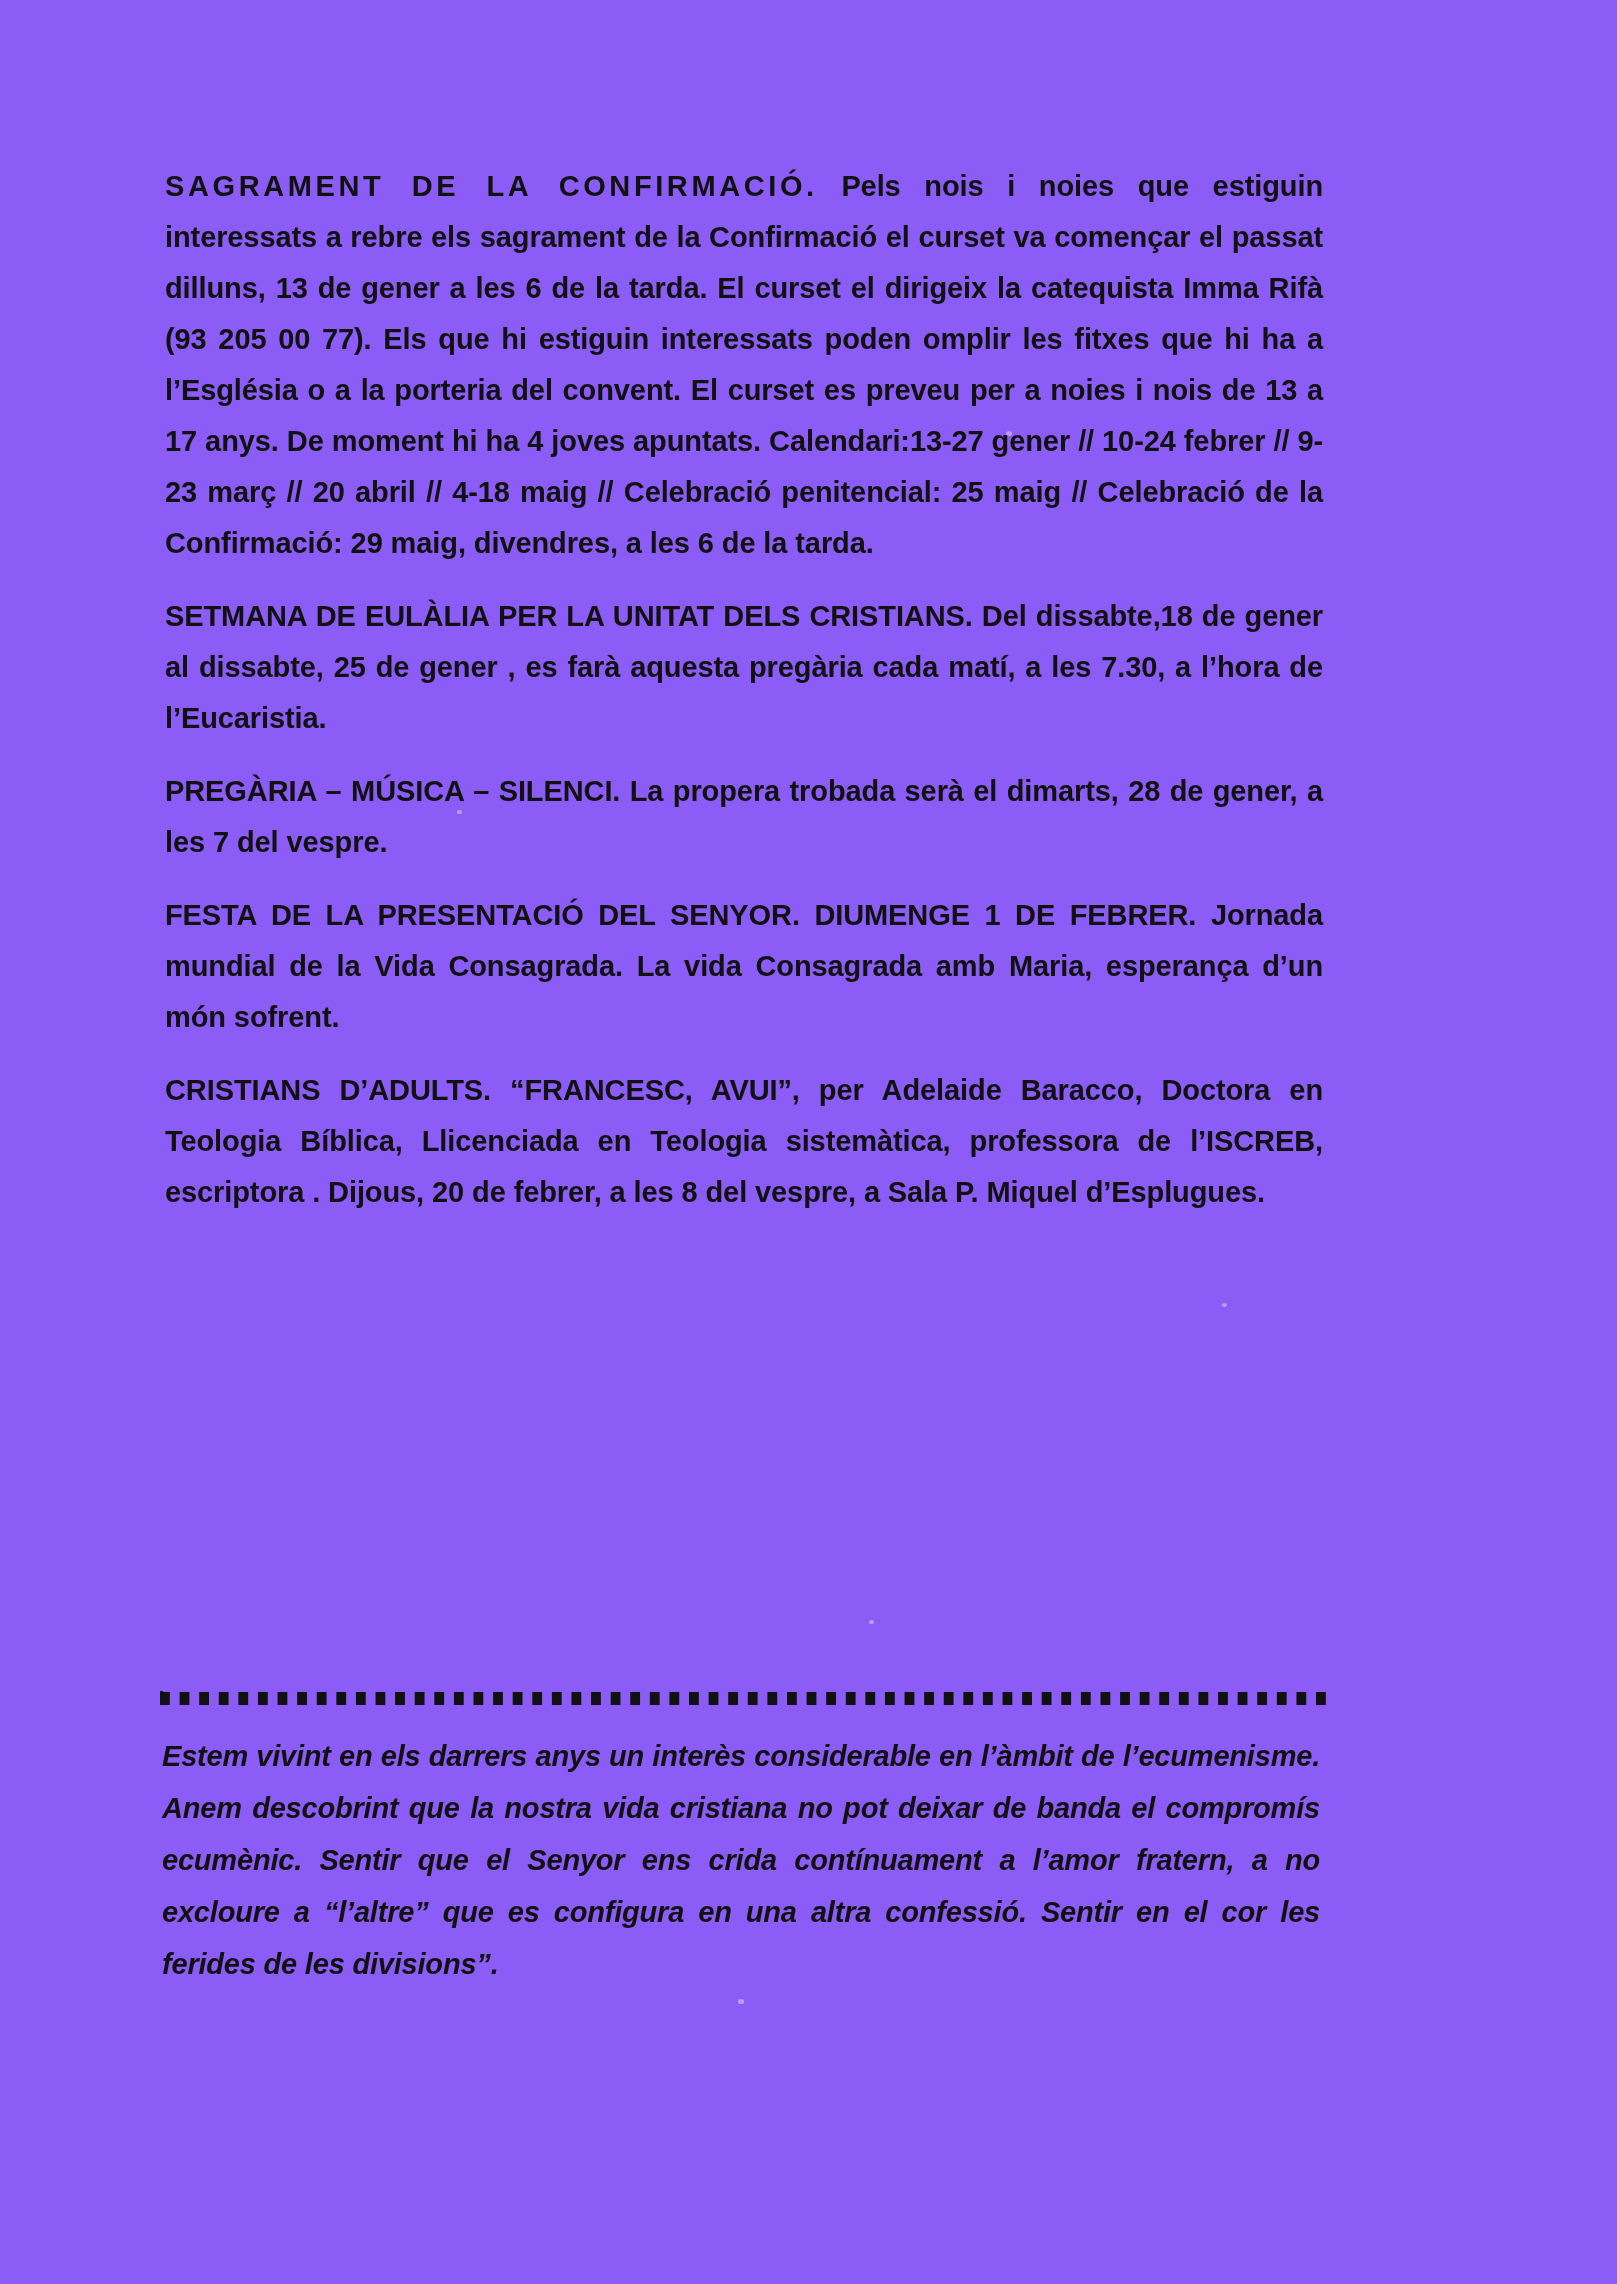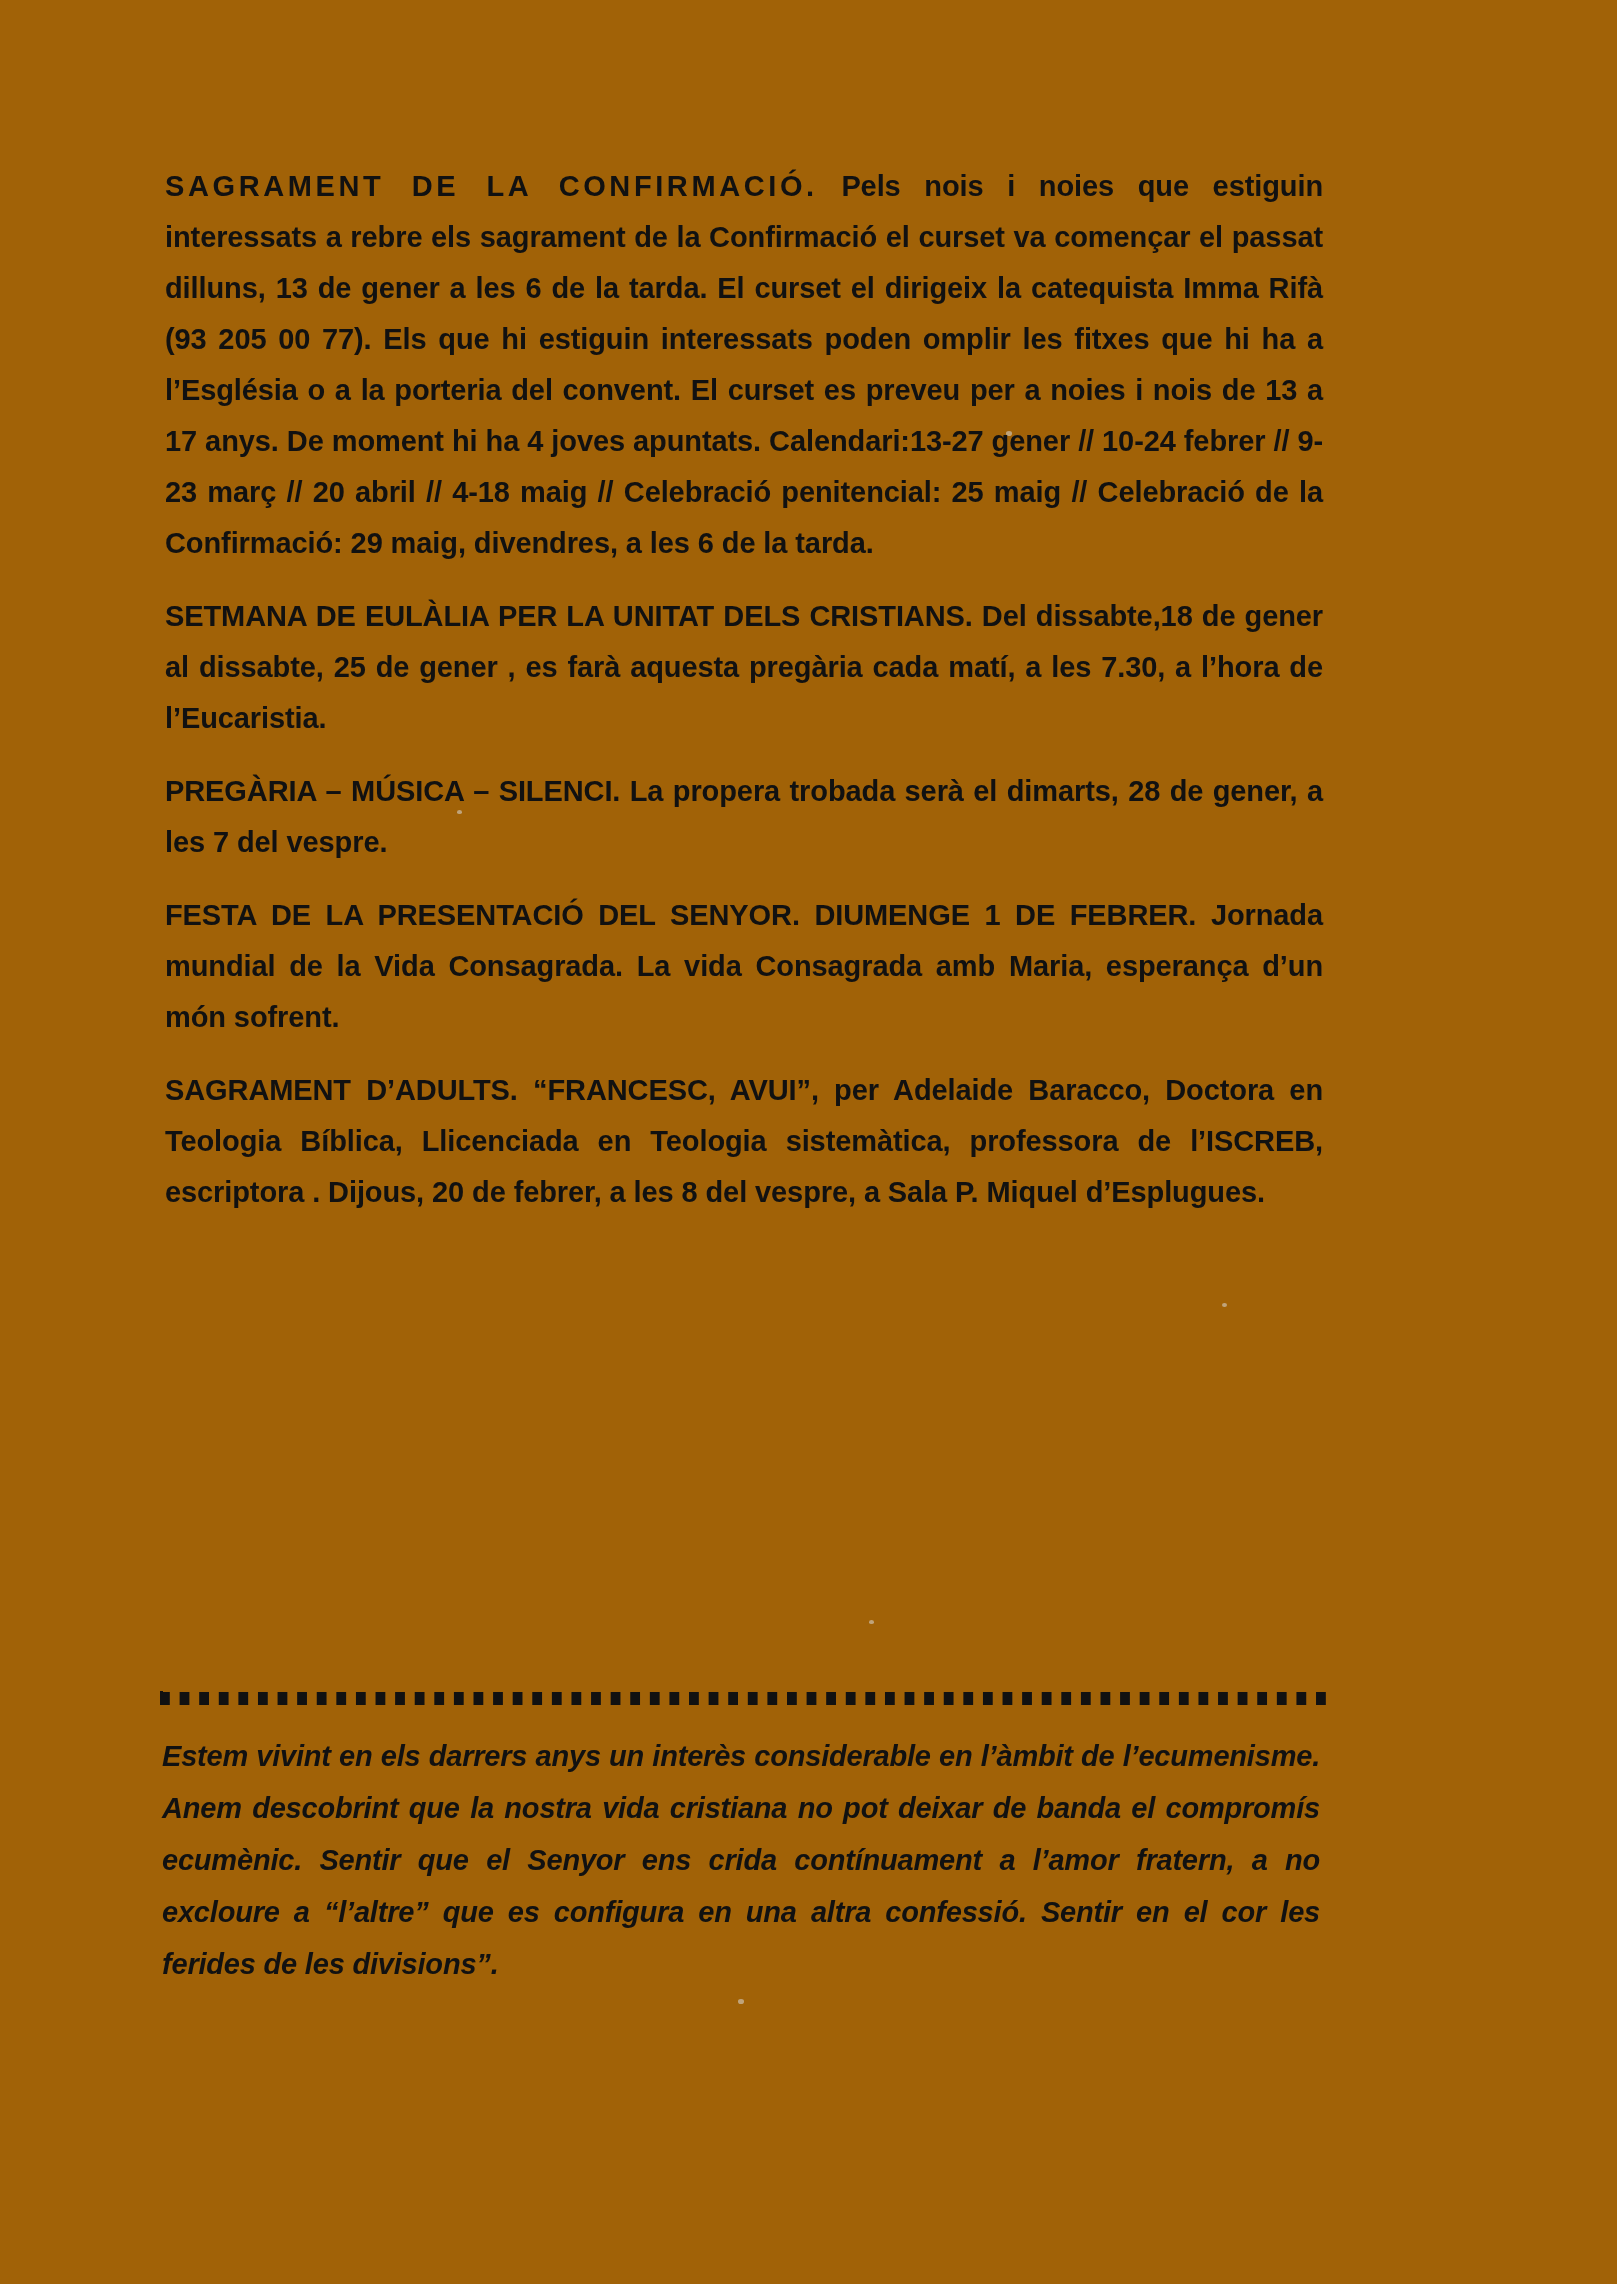--- a/index.html
+++ b/index.html
@@ -14,21 +14,21 @@
     position: relative;
     font-family: "Liberation Sans", sans-serif;
     color: #0a0a0a;
     overflow: hidden;
   }
 
   
   .page {
     position: absolute;
     inset: 0;
-    background: #a16207;
+    background: #8b5cf6;
   }
 
   
   .column {
     position: absolute;
     left: 165px;
     top: 161px;
     width: 1158px;
   }
 
@@ -139,21 +139,21 @@
     <p class="para">
       <span class="head">PREGÀRIA – MÚSICA – SILENCI.</span><span class="body"> La propera trobada serà el dimarts, 28 de gener, a les 7 del vespre.</span>
     </p>
 
     <p class="para">
       <span class="head">FESTA DE LA PRESENTACIÓ DEL SENYOR. DIUMENGE 1 DE FEBRER.</span><span class="body"> Jornada mundial de la Vida Consagrada. La vida Consagrada amb Maria, esperança d’un món sofrent.</span>
     </p>
 
 
     <p class="para">
-      <span class="head">SAGRAMENT D’ADULTS.</span><span class="body"> “FRANCESC, AVUI”, per Adelaide Baracco, Doctora en Teologia Bíblica, Llicenciada en Teologia sistemàtica, professora de l’ISCREB, escriptora . Dijous, 20 de febrer, a les 8 del vespre, a Sala P. Miquel d’Esplugues.</span>
+      <span class="head">CRISTIANS D’ADULTS.</span><span class="body"> “FRANCESC, AVUI”, per Adelaide Baracco, Doctora en Teologia Bíblica, Llicenciada en Teologia sistemàtica, professora de l’ISCREB, escriptora . Dijous, 20 de febrer, a les 8 del vespre, a Sala P. Miquel d’Esplugues.</span>
     </p>
 
   </div>
 
   <div class="divider-wrap">
     <div class="divider-tick"></div>
     <div class="divider"></div>
   </div>
 
   <div class="quote-block">

